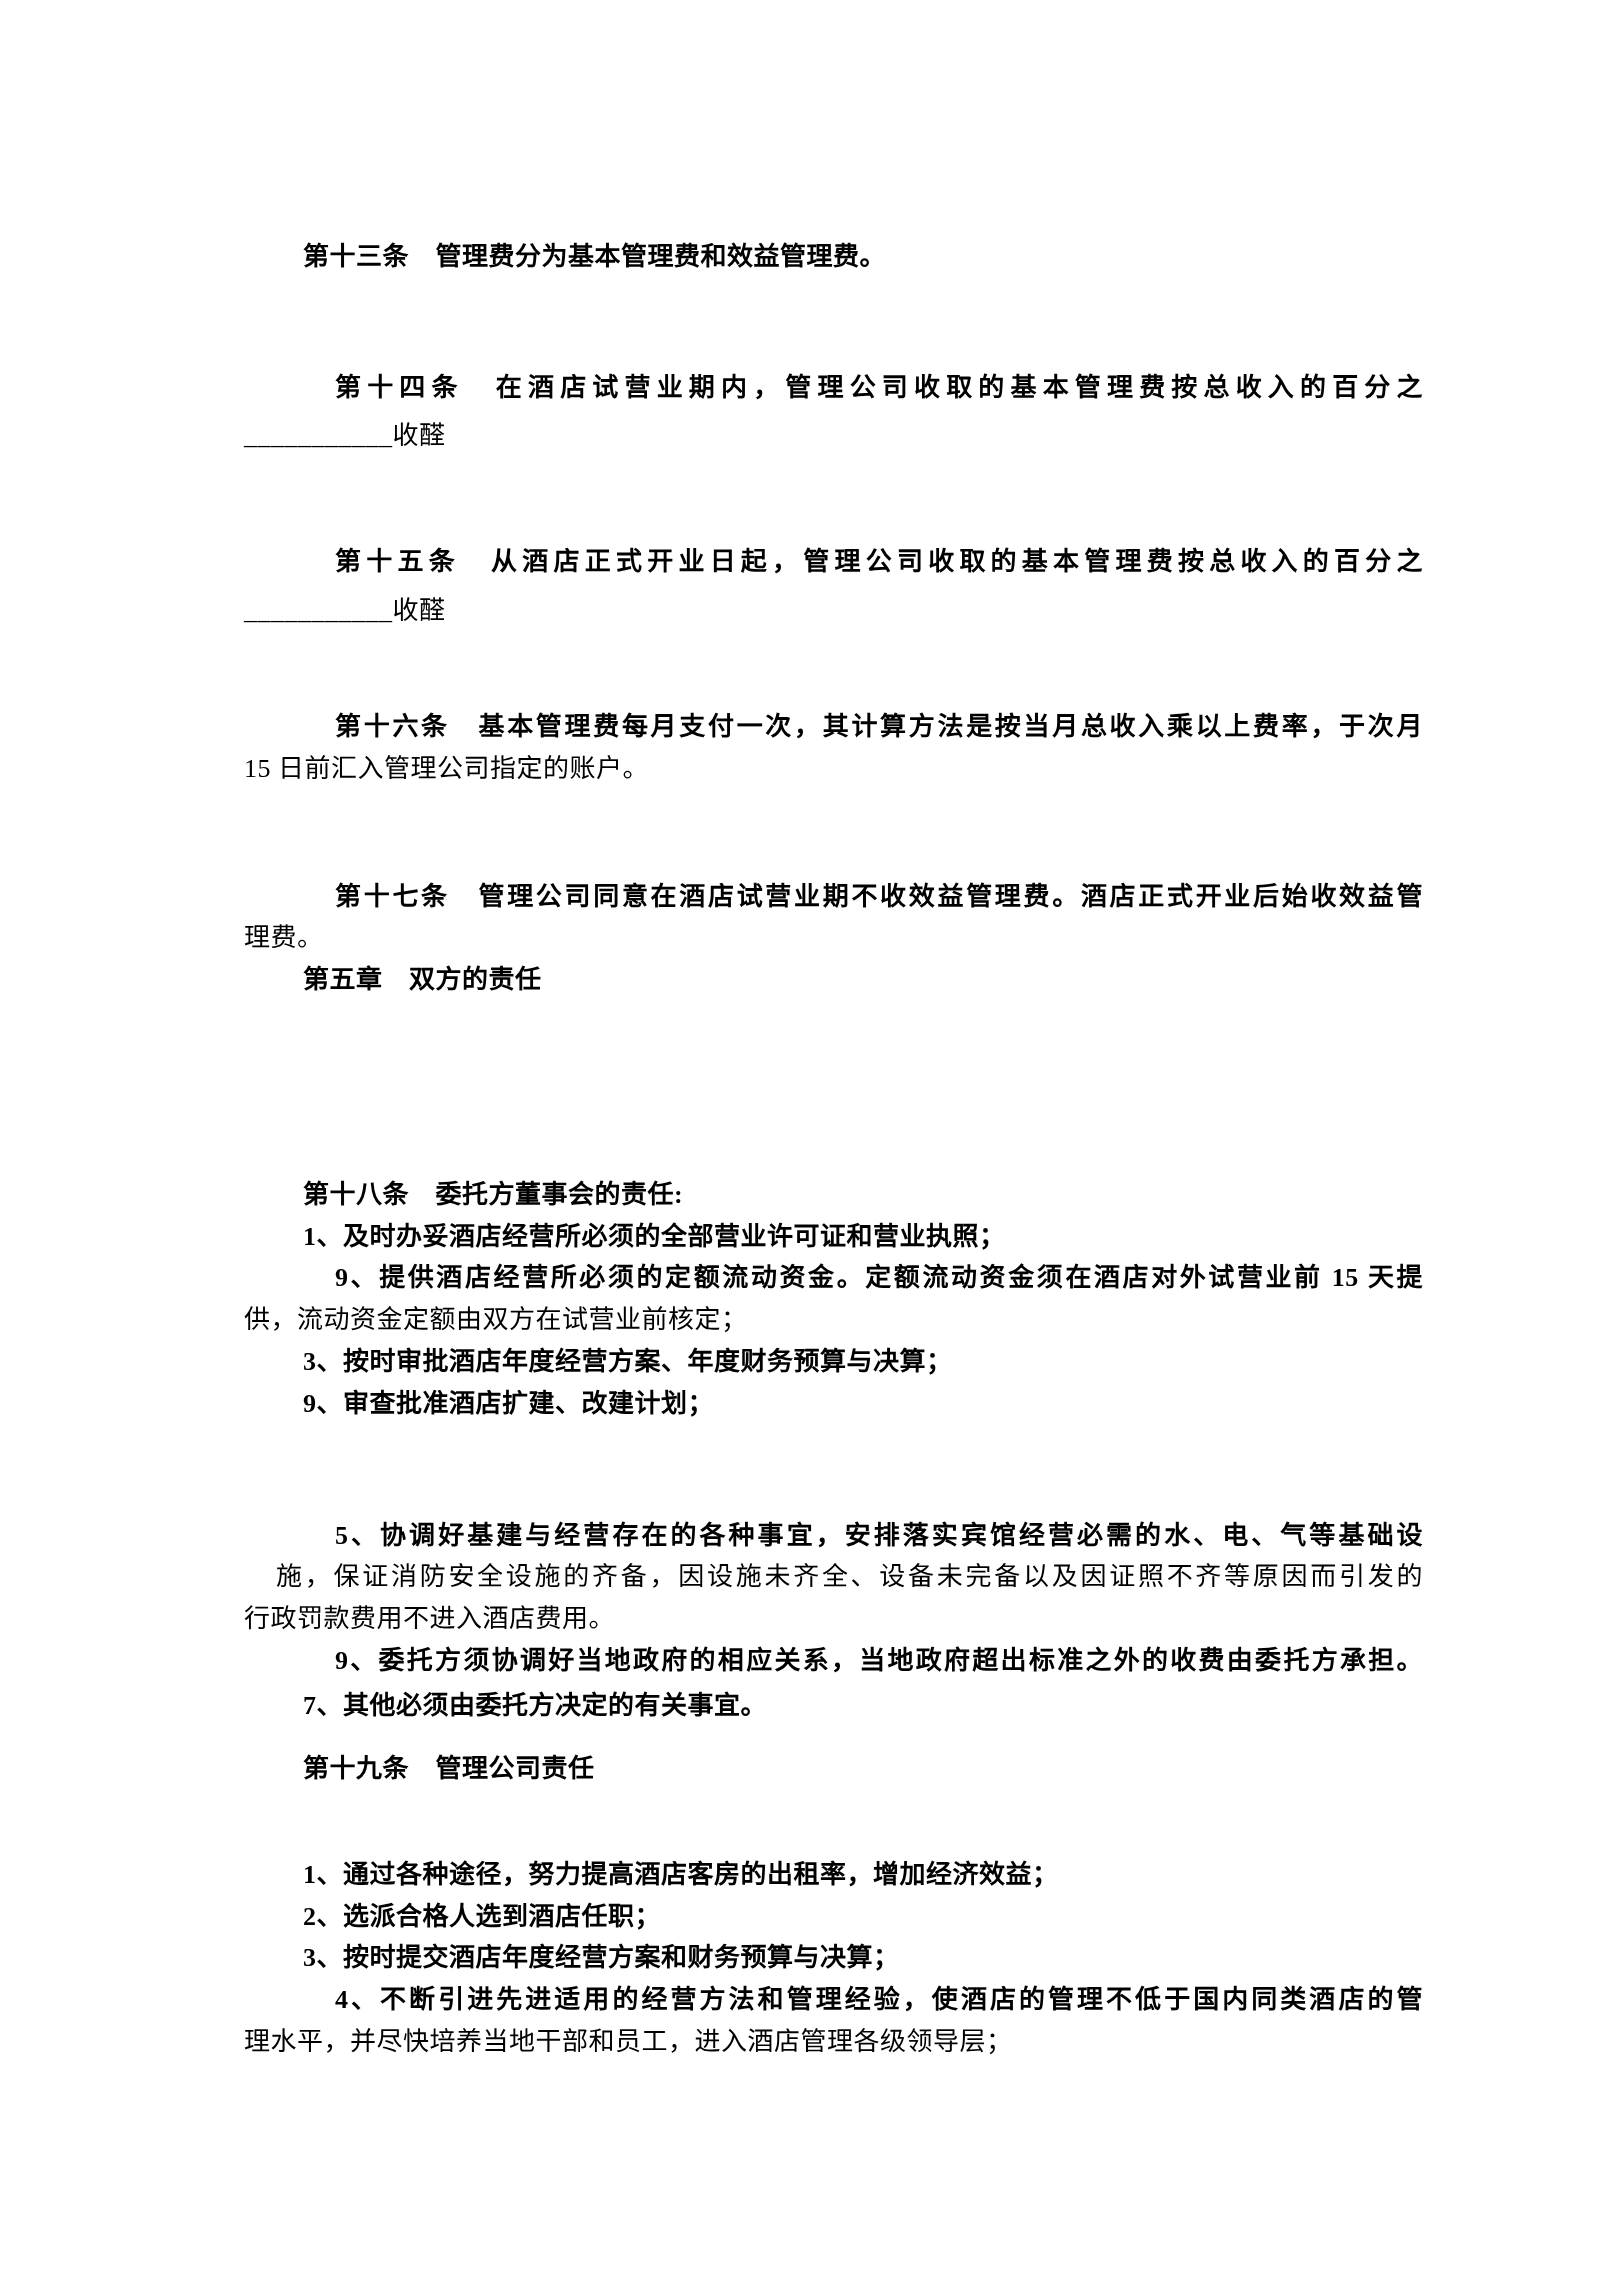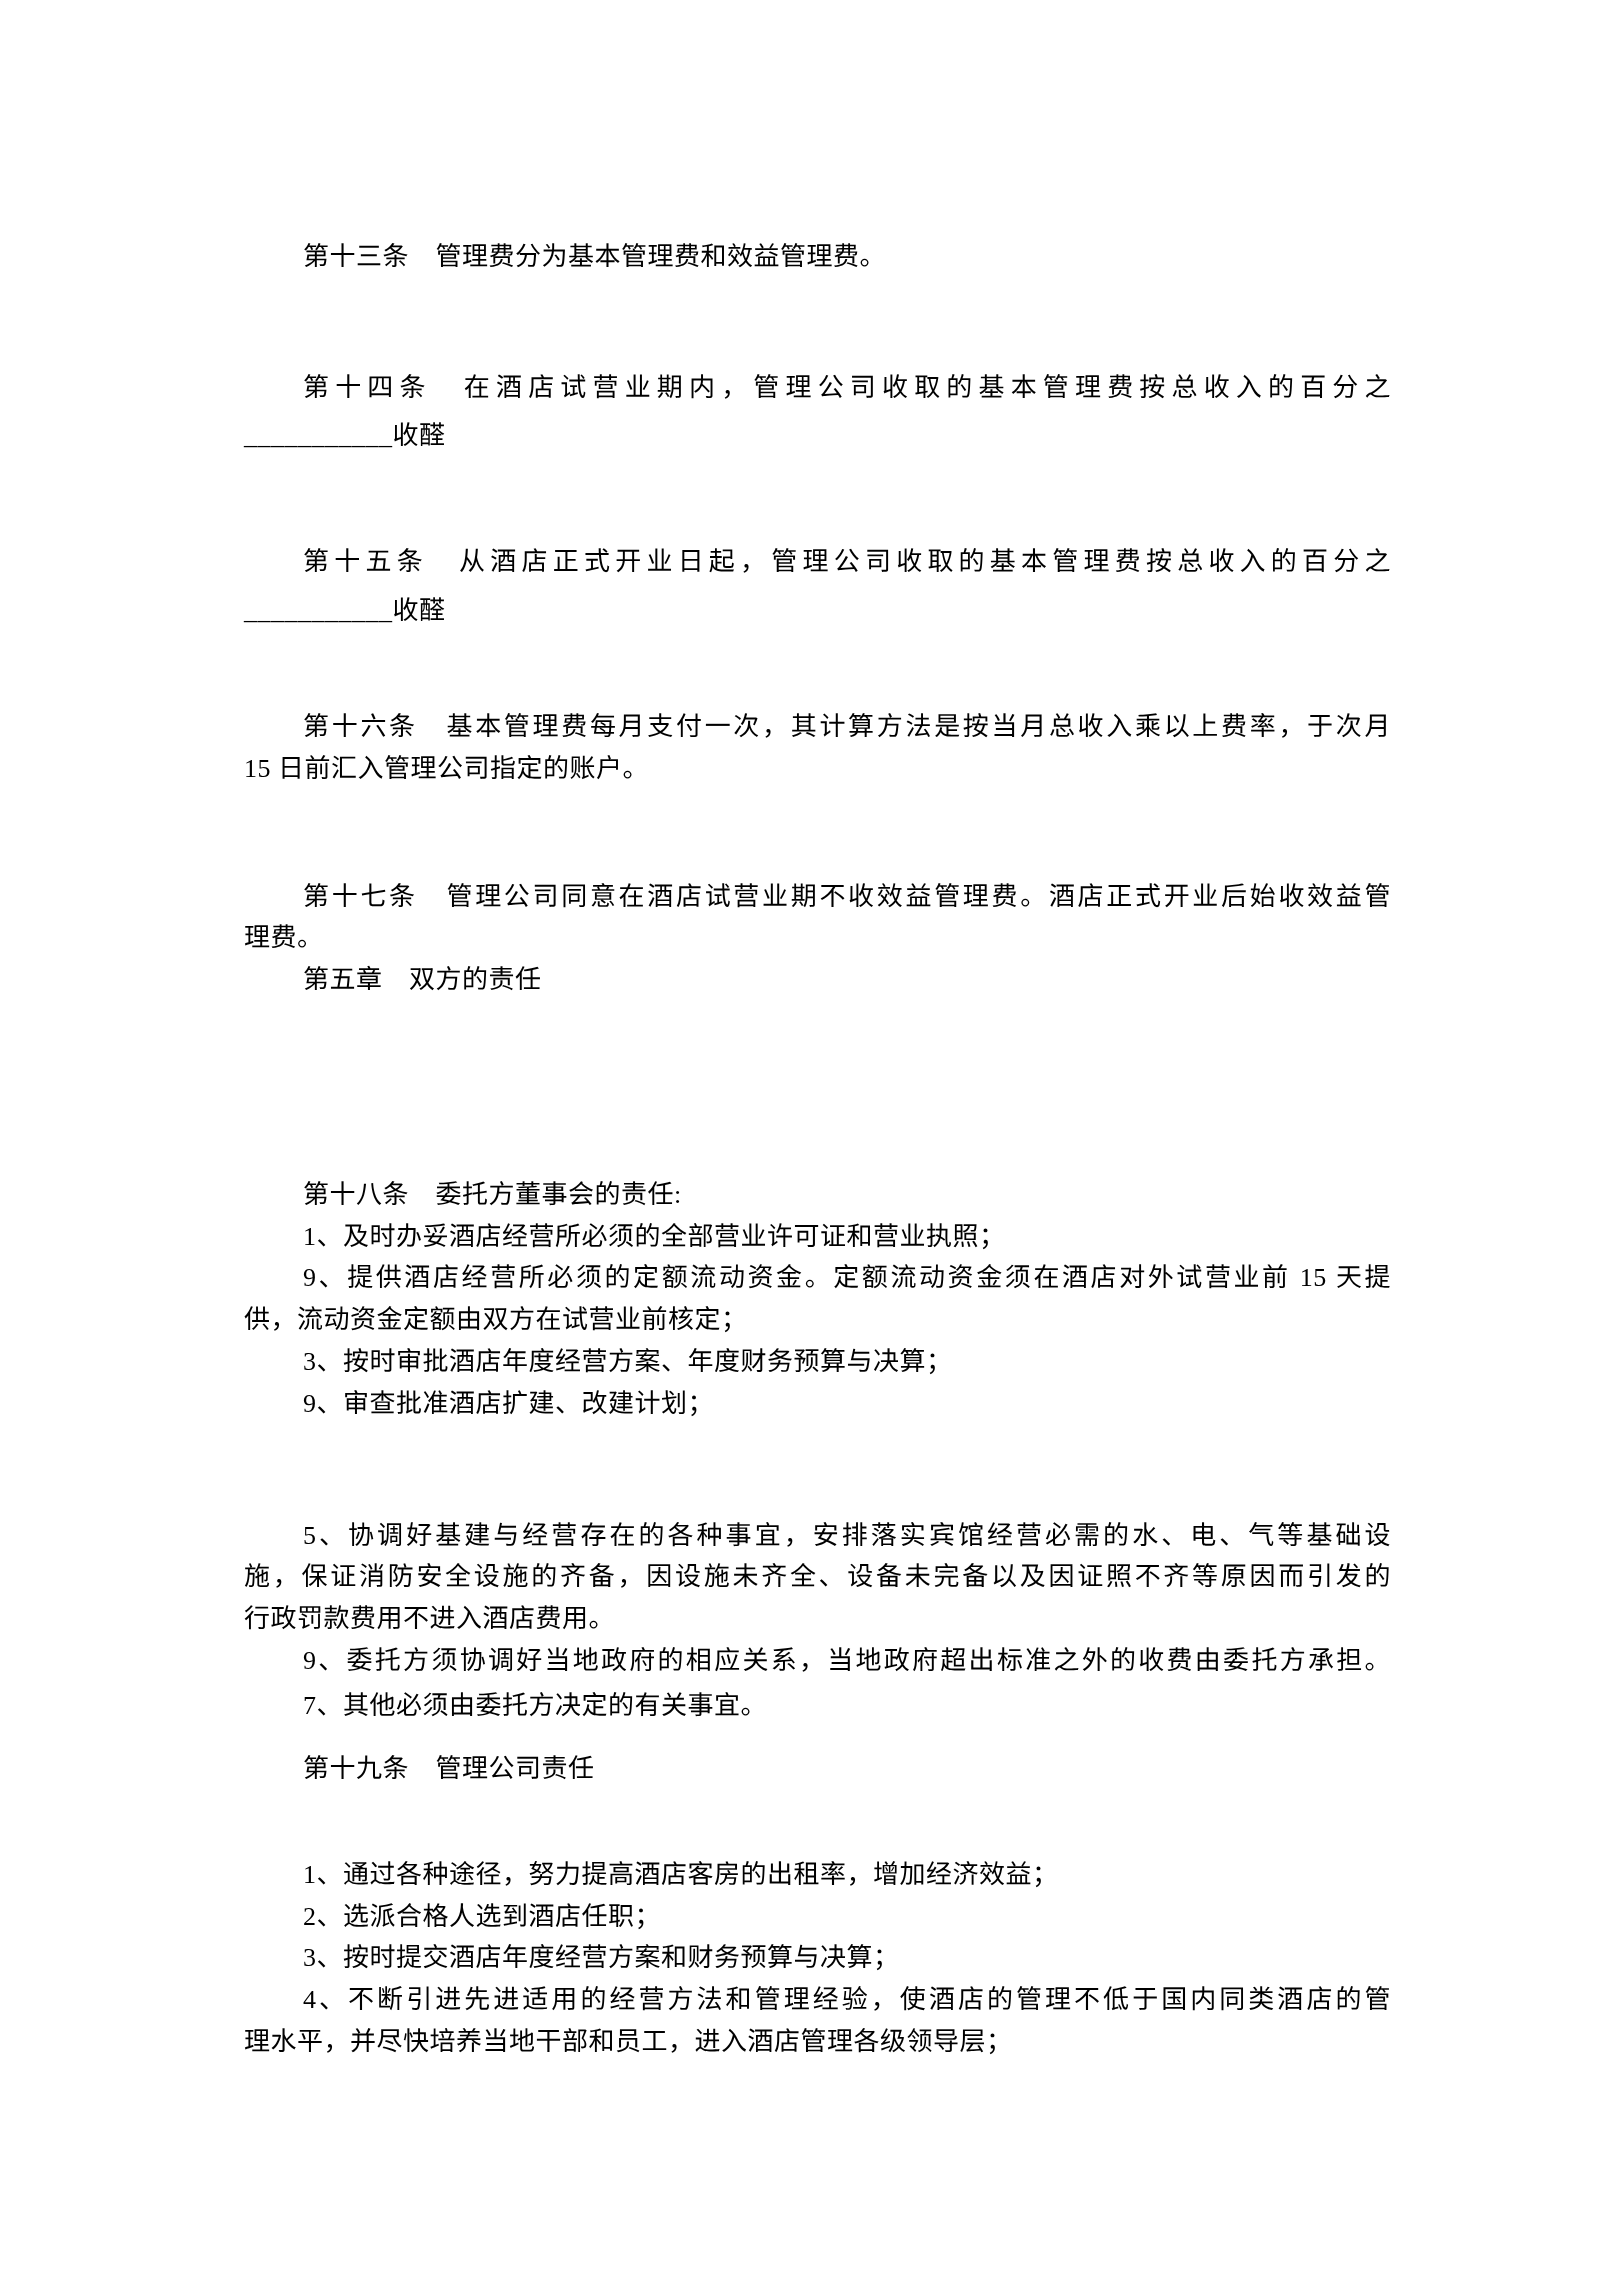--- a/index.html
+++ b/index.html
@@ -20,27 +20,28 @@
     position: absolute;
     left: 244px;
     width: 1147px;
     font-size: 26px;
     line-height: 42px;
     white-space: pre;
     letter-spacing: 0.5px;
     color: #000000;
   }
   
-  .ind { text-indent: 59px; }
+  .ind { text-indent: 59px; font-weight: bold; }
   
   .just {
     white-space: normal;
     text-align: justify;
     text-align-last: justify;
     text-justify: inter-character;
+    margin-left: 32px;
   }
 </style>
 </head>
 <body>
 
 <div class="page">
   <div class="l ind" style="top:236px">第十三条　管理费分为基本管理费和效益管理费。</div>
 
   <div class="l ind just" style="top:367px">第十四条　在酒店试营业期内，管理公司收取的基本管理费按总收入的百分之</div>
   <div class="l" style="top:415px">___________收醛</div>

